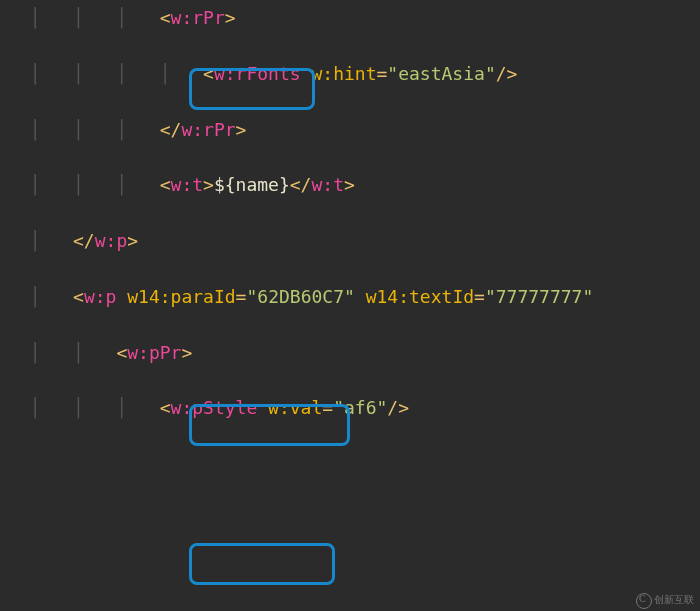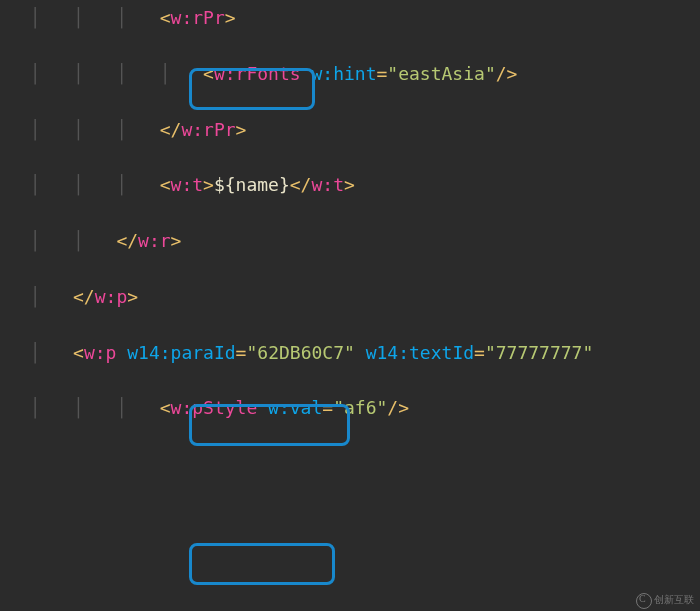--- a/index.html
+++ b/index.html
@@ -18,21 +18,21 @@
   pre {
     margin: 0;
     padding: 4px 0 0 8px;
     white-space: pre;
   }
   .guide {
     color: #555;
   }
   .br  { color: #e8bf6a; }   
   .tag { color: #ec4899; }   
-  .attrn { color: #0ea5e9; } 
+  .attrn { color: #eab308; } 
   .attrv { color: #b7c973; } 
   .txt { color: #e9e4c9; }   
 
   .line { display: block; position: relative; }
 
   .hl {
     position: absolute;
     border: 3px solid #1888cc;
     border-radius: 8px;
     pointer-events: none;
@@ -71,23 +71,23 @@
     color: #888;
   }
 </style>
 </head>
 <body>
 
 <pre><span class="line"><span class="guide">  │   │   │   </span><span class="br">&lt;</span><span class="tag">w:rPr</span><span class="br">&gt;</span></span>
 <span class="line"><span class="guide">  │   │   │   </span><span class="guide">│   </span><span class="br">&lt;</span><span class="tag">w:rFonts</span> <span class="attrn">w:hint</span><span class="br">=</span><span class="attrv">"<span>eastAsia</span>"</span><span class="br">/&gt;</span></span>
 <span class="line"><span class="guide">  │   │   │   </span><span class="br">&lt;/</span><span class="tag">w:rPr</span><span class="br">&gt;</span></span>
 <span class="line"><span class="guide">  │   │   │   </span><span class="br">&lt;</span><span class="tag">w:t</span><span class="br">&gt;</span><span class="txt">${name}</span><span class="br">&lt;/</span><span class="tag">w:t</span><span class="br">&gt;</span></span>
-<span class="line"><span class="guide">  │   │   </span><span class="br">&lt;/</span><span class="tag">w:r</span><span class="br">&gt;</span></span>
 <span class="line"><span class="guide">  │   </span><span class="br">&lt;/</span><span class="tag">w:p</span><span class="br">&gt;</span></span>
 <span class="line"><span class="guide">  │   </span><span class="br">&lt;</span><span class="tag">w:p</span> <span class="attrn">w14:paraId</span><span class="br">=</span><span class="attrv">"<span>62DB60C7</span>"</span> <span class="attrn">w14:textId</span><span class="br">=</span><span class="attrv">"<span>77777777</span>"</span></span>
+<span class="line"><span class="guide">  │   │   </span><span class="br">&lt;</span><span class="tag">w:pPr</span><span class="br">&gt;</span></span>
 <span class="line"><span class="guide">  │   │   │   </span><span class="br">&lt;</span><span class="tag">w:pStyle</span> <span class="attrn">w:val</span><span class="br">=</span><span class="attrv">"<span>af6</span>"</span><span class="br">/&gt;</span></span>
 
 
 
 
 
 
 
 
 

